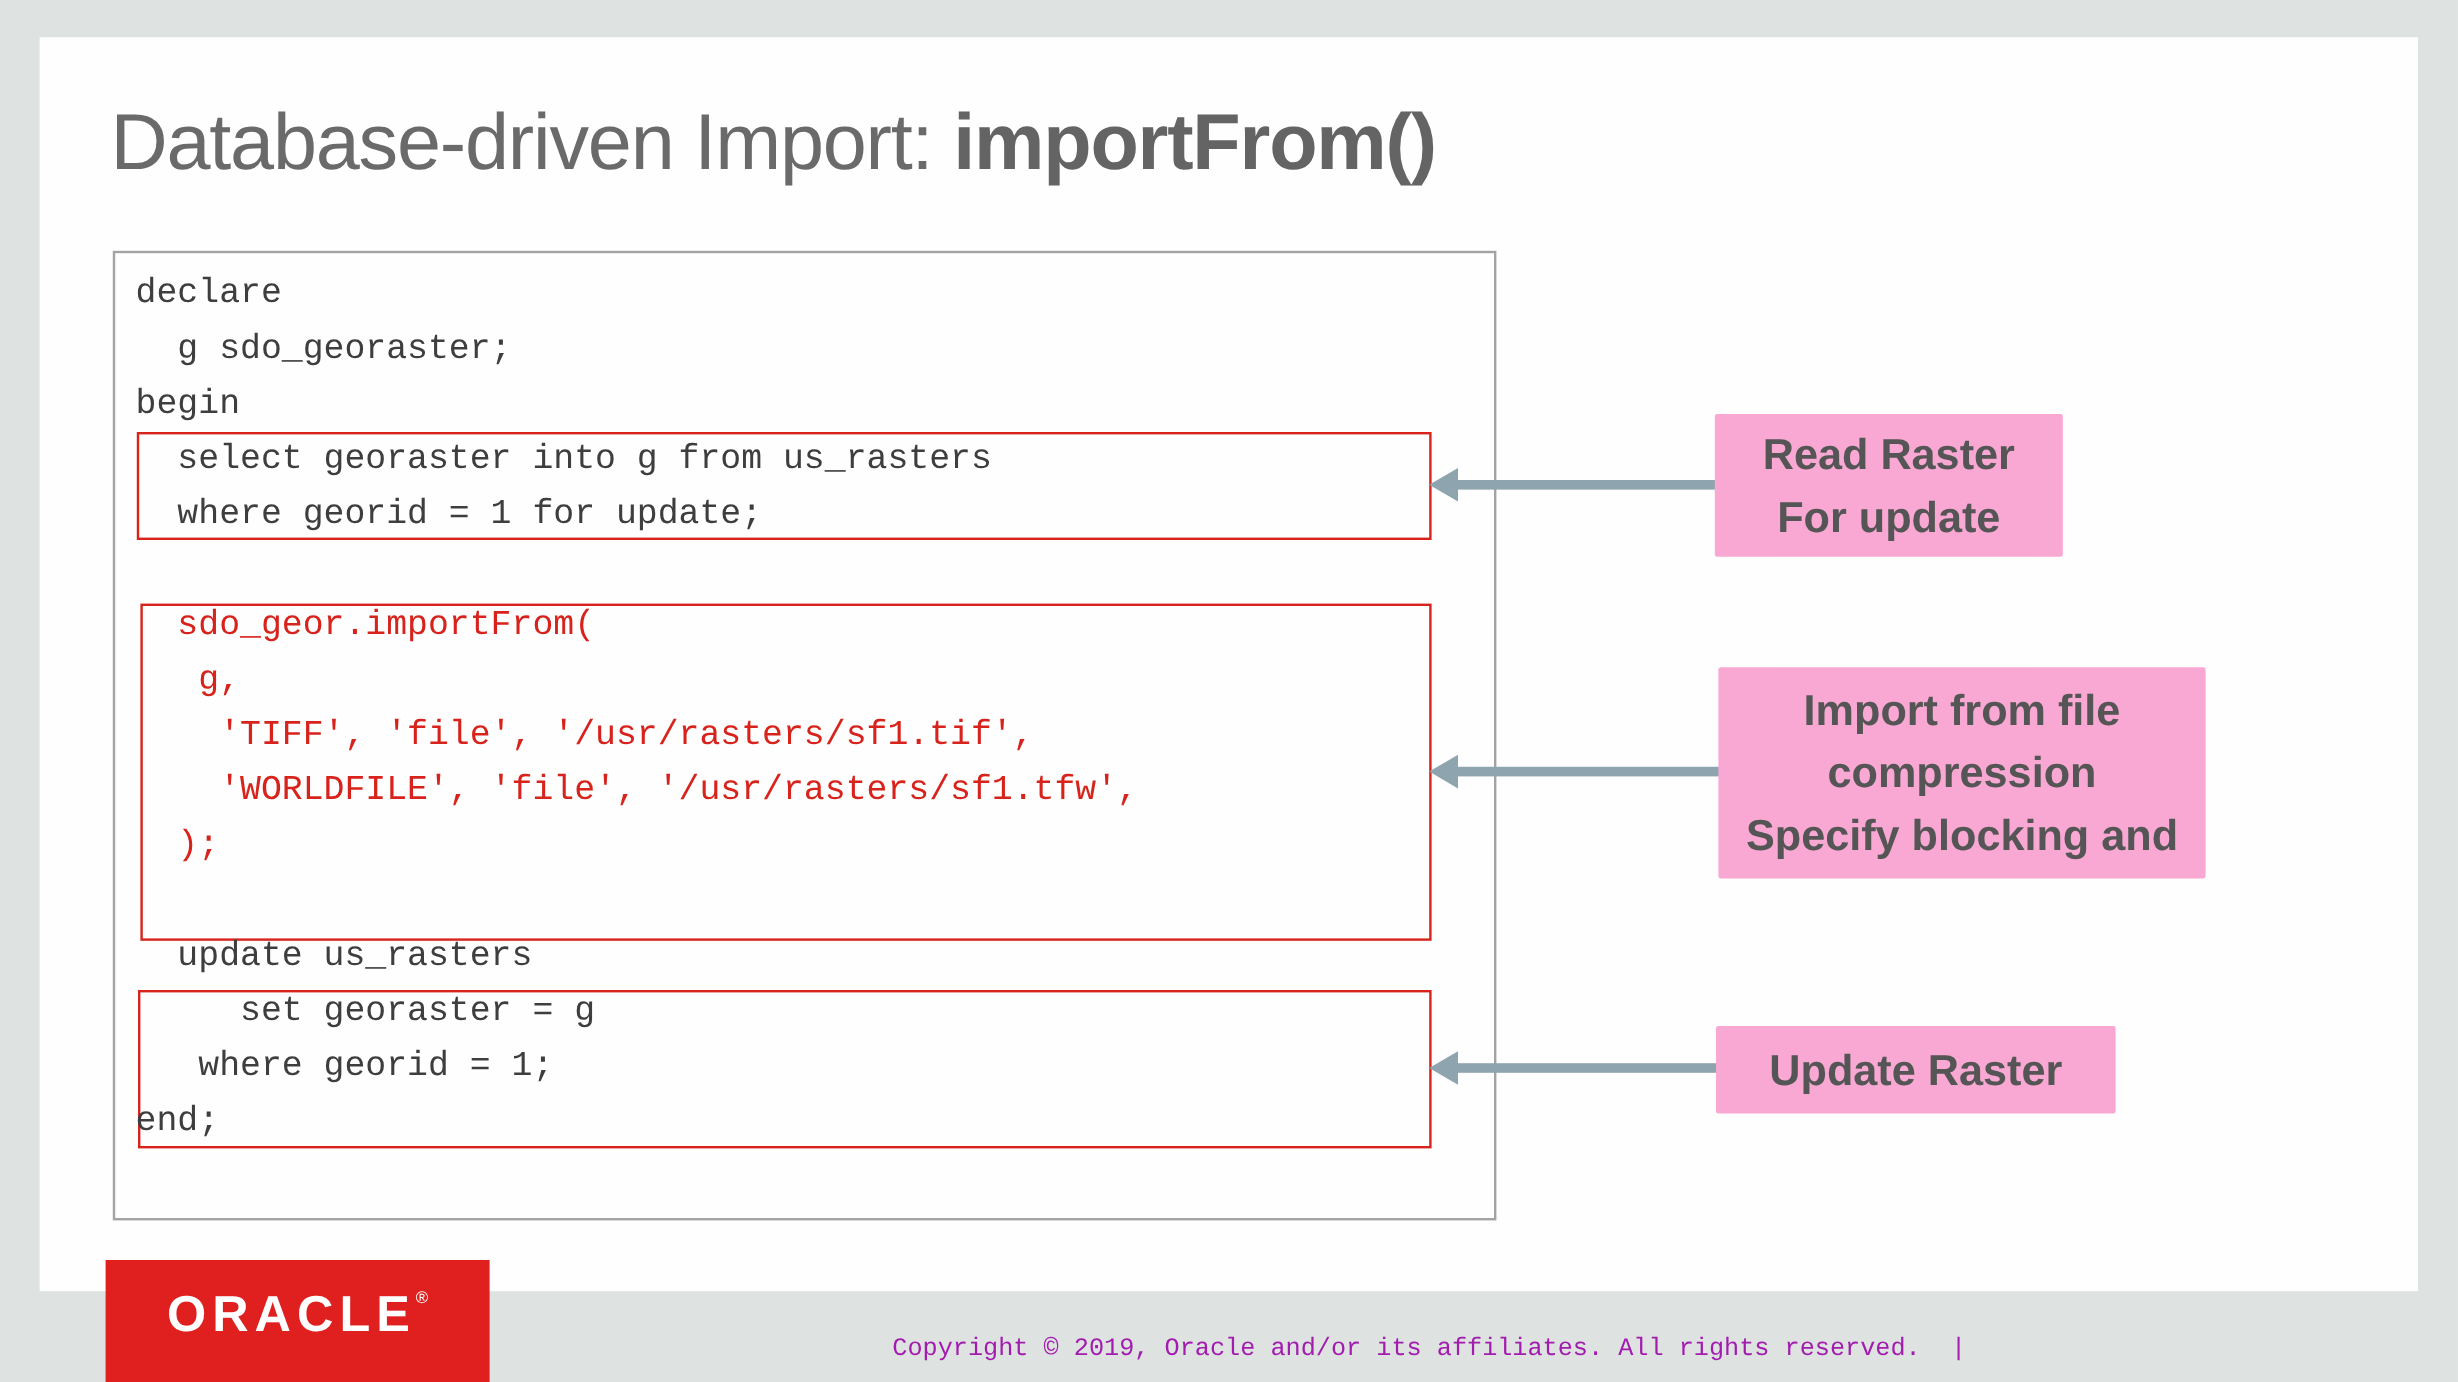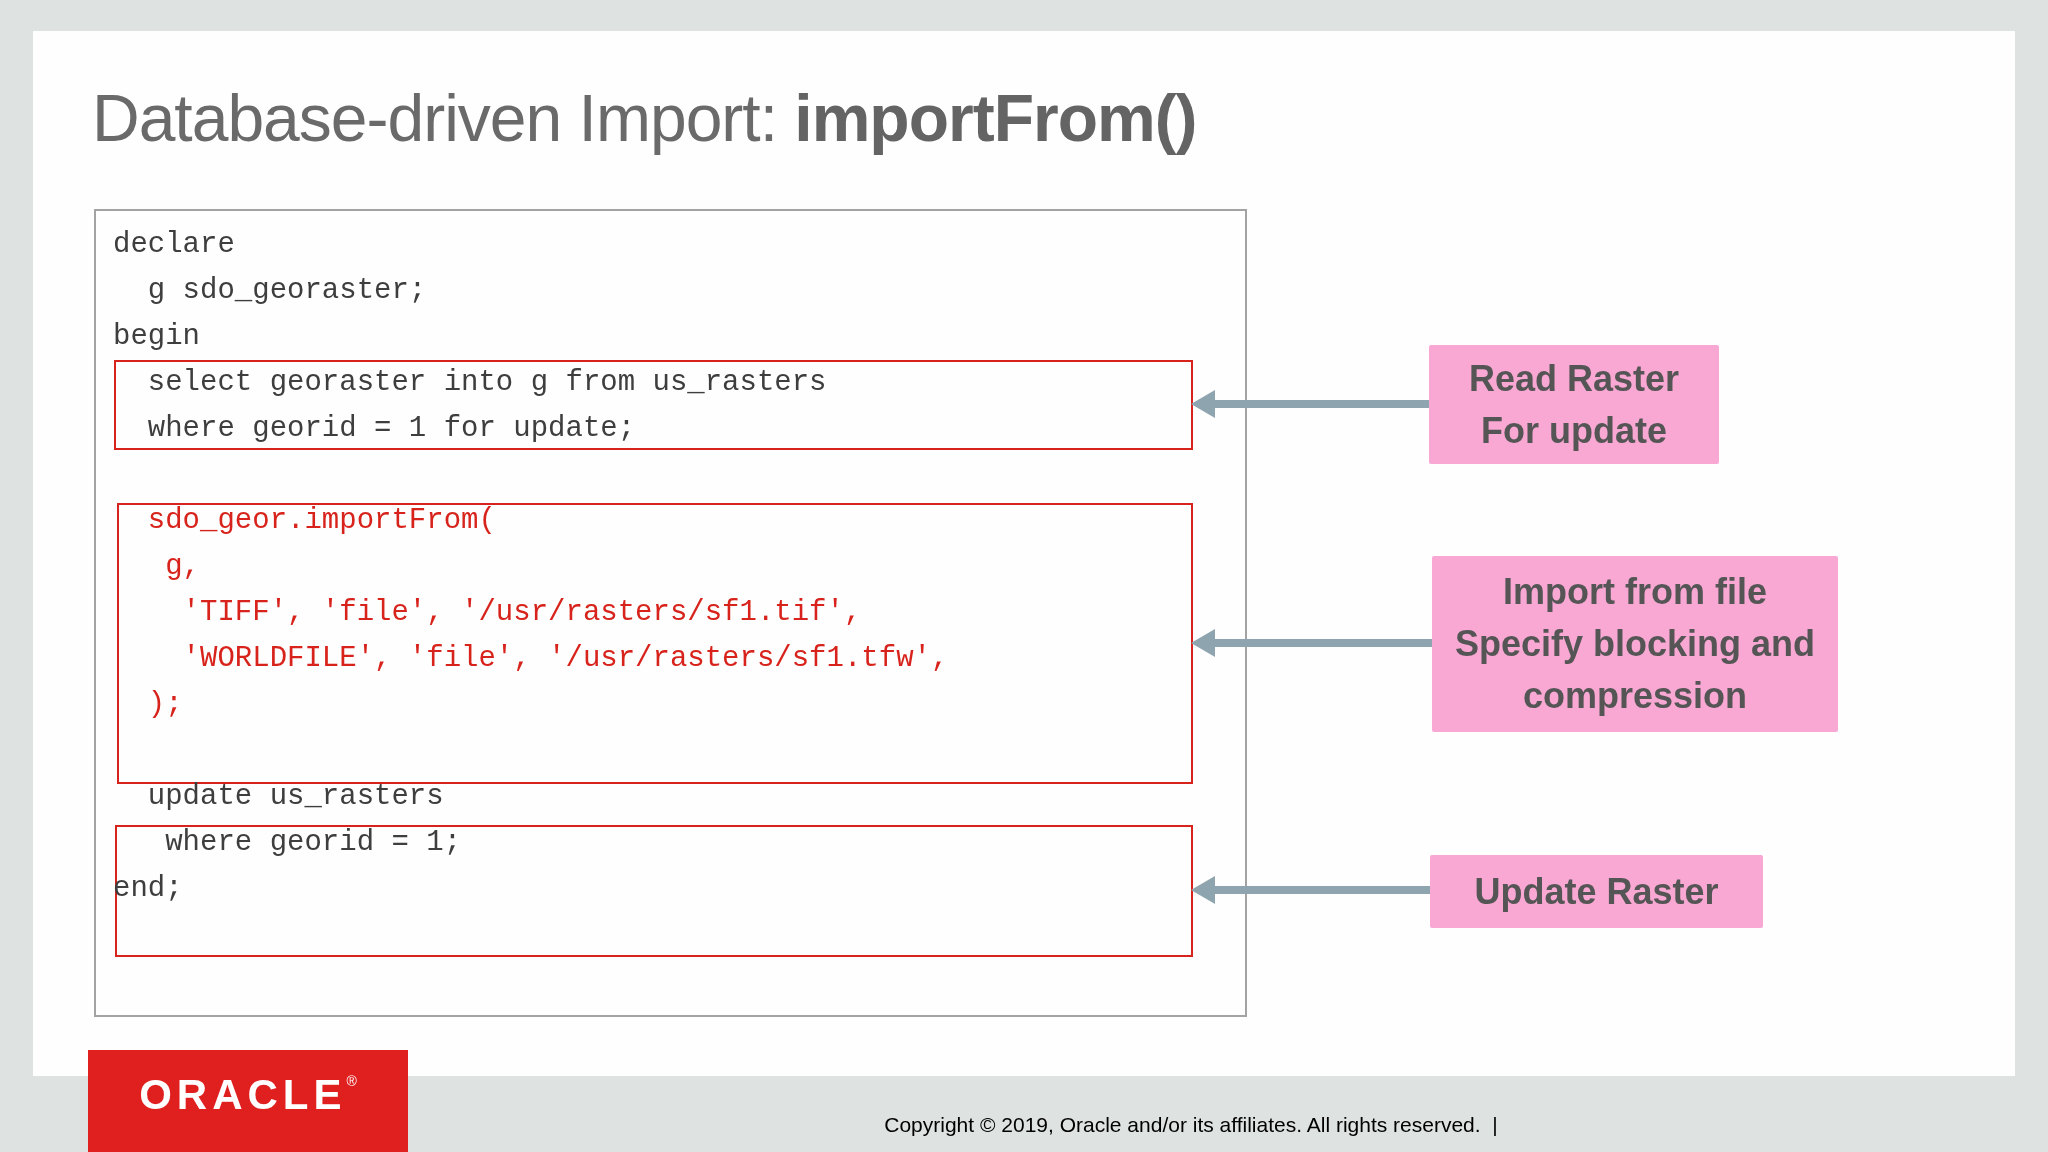--- a/index.html
+++ b/index.html
@@ -130,22 +130,23 @@
     display: inline-block;
   }
   .copyright {
     position: absolute;
     left: 0; top: 1113px;
     width: 2048px;
     box-sizing: border-box;
     padding-left: 334px;
     text-align: center;
     font-size: 21px;
-    color: #000000;
-    white-space: pre;
+    color: #a21caf;
+    white-space: pre;
+    font-family: Liberation Mono, monospace;
   }
 </style>
 </head>
 <body>
 
 <div class="page">
   <div class="slide">
 
     <h1 class="title"><span>Database-driven Import: </span><b>importFrom()</b></h1>
 
@@ -160,20 +161,21 @@
         <div class="code-line">  select georaster into g from us_rasters</div>
         <div class="code-line">  where georid = 1 for update;</div>
         <div class="code-line"></div>
         <div class="code-line red">  sdo_geor.importFrom(</div>
         <div class="code-line red">   g,</div>
         <div class="code-line red">    'TIFF', 'file', '/usr/rasters/sf1.tif',</div>
         <div class="code-line red">    'WORLDFILE', 'file', '/usr/rasters/sf1.tfw',</div>
         <div class="code-line red">  );</div>
         <div class="code-line"></div>
         <div class="code-line">  update us_rasters</div>
+        <div class="code-line">     set georaster = g</div>
         <div class="code-line">   where georid = 1;</div>
         <div class="code-line">end;</div>
       </div>
     </div>
 
     <div class="arrow arrow1">
       <div class="shaft"></div>
       <div class="head"></div>
     </div>
     <div class="arrow arrow2">
@@ -184,22 +186,22 @@
       <div class="shaft"></div>
       <div class="head"></div>
     </div>
 
     <div class="callout callout1">
       <div class="c-line">Read Raster</div>
       <div class="c-line">For update</div>
     </div>
     <div class="callout callout2">
       <div class="c-line">Import from file</div>
+      <div class="c-line">compression</div>
       <div class="c-line">Specify blocking and</div>
-      <div class="c-line">compression</div>
     </div>
     <div class="callout callout3">
       <div class="c-line">Update Raster</div>
     </div>
 
   </div>
 
   <div class="oracle-logo">
     <span class="brand">ORACLE</span>
       <sup>®</sup>

